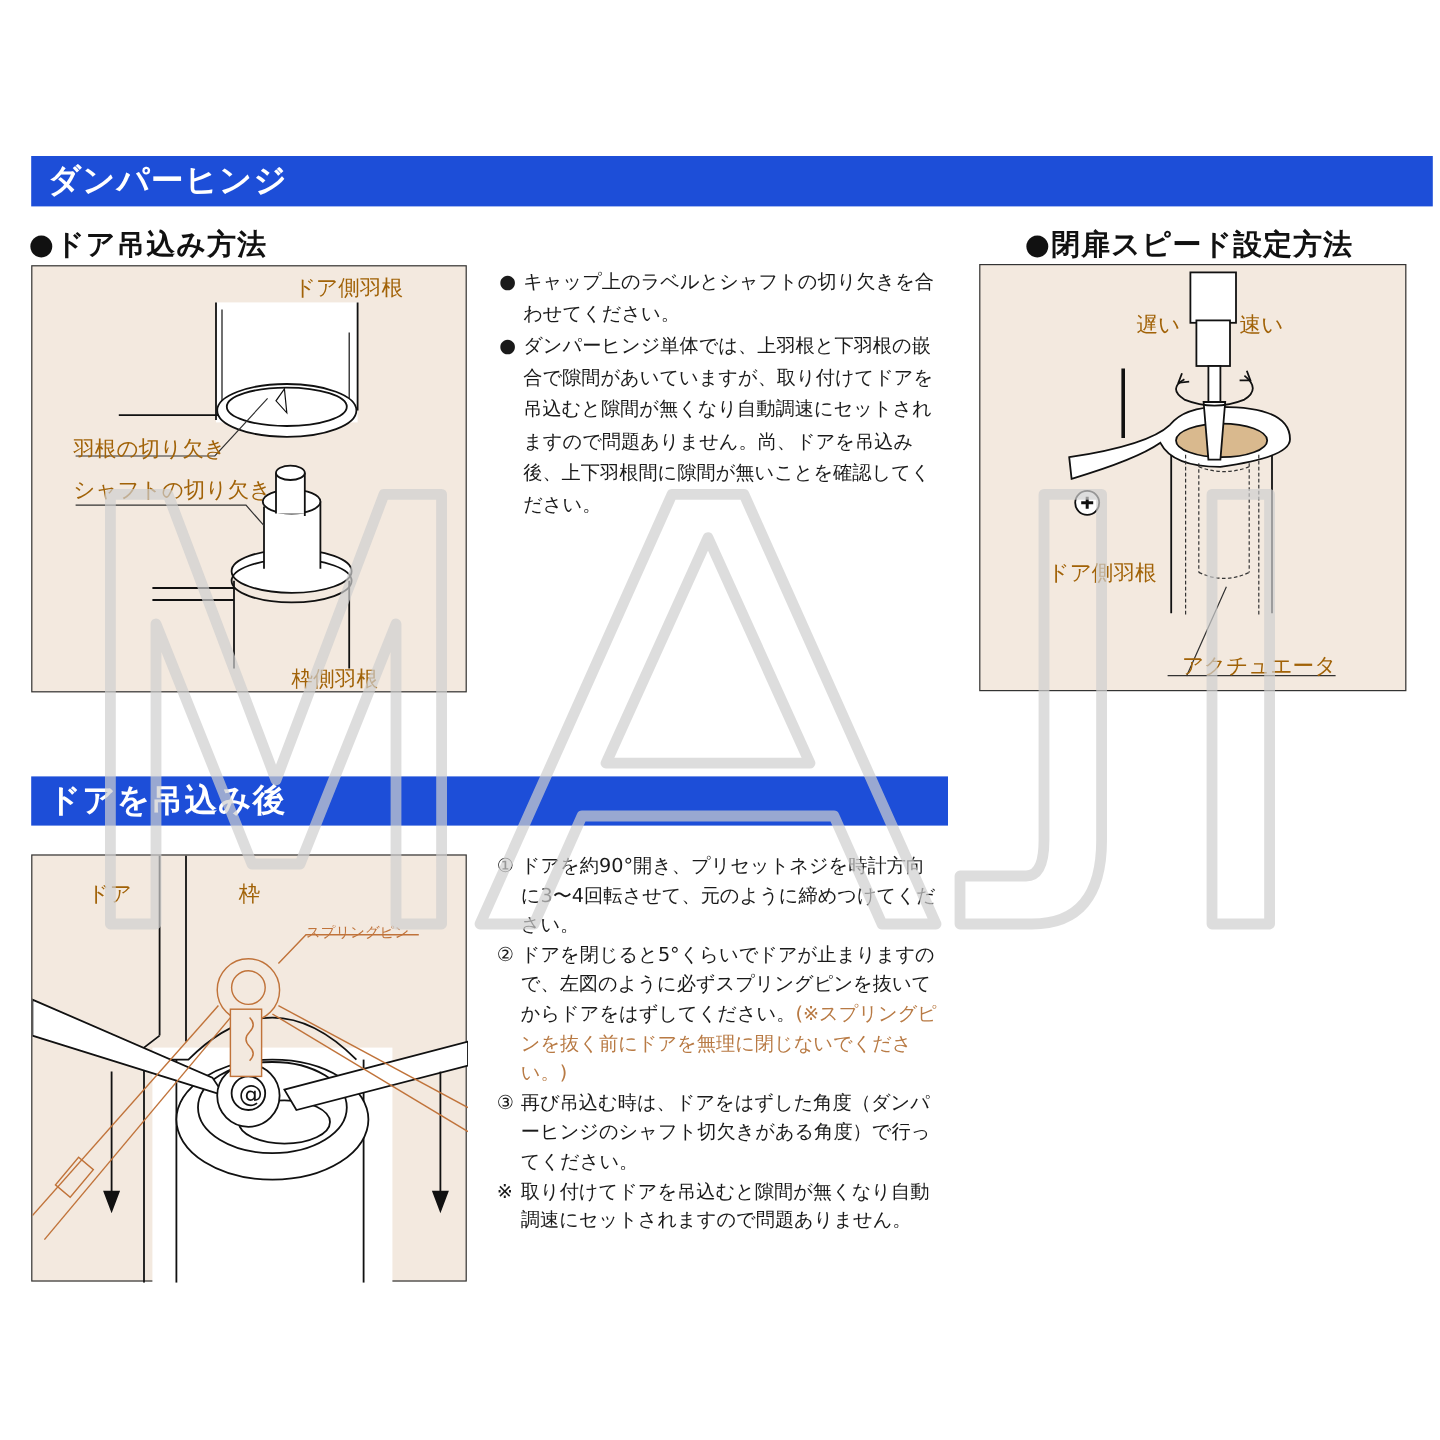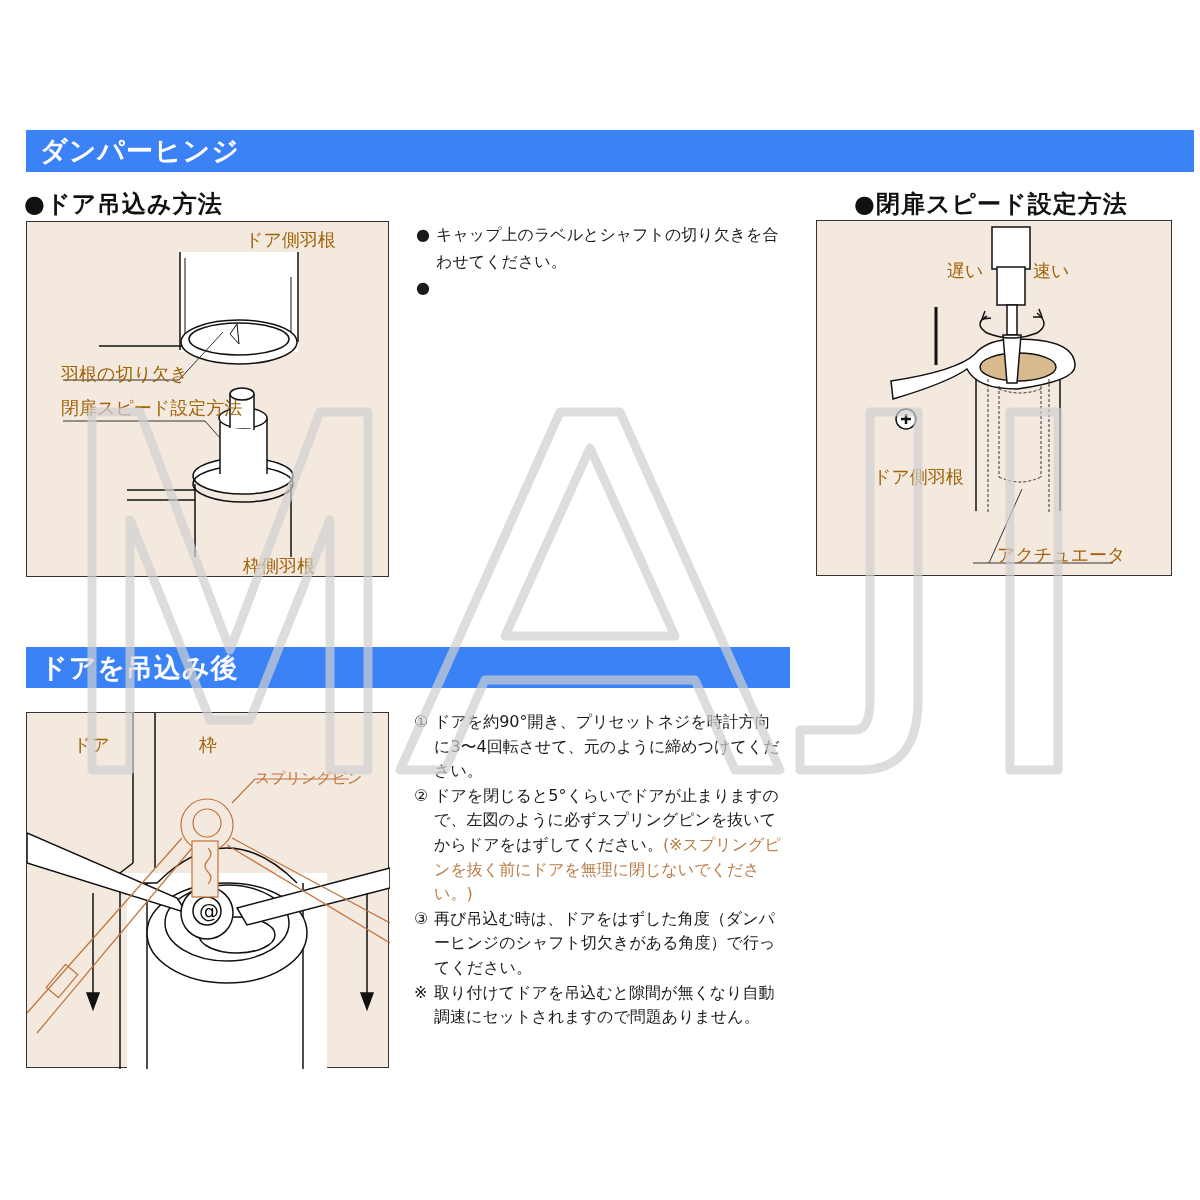--- a/index.html
+++ b/index.html
@@ -4,33 +4,33 @@
 <style>
   html, body { margin: 0; padding: 0; }
   body {
     width: 1200px; height: 1200px; position: relative; overflow: hidden;
     background: #ffffff;
     font-family: "DejaVu Sans", "Liberation Sans", sans-serif;
     color: #1a1a1a;
   }
   .watermark { position: absolute; left: 0; top: 0; width: 1200px; height: 1200px; pointer-events: none; z-index: 5; }
   .section-bar {
-    position: absolute; background: #3b82f6; color: #fff;
+    position: absolute; background: #1d4ed8; color: #fff;
     font-weight: bold; font-size: 27px; line-height: 42px; padding-left: 14px;
     box-sizing: border-box; letter-spacing: 1px;
   }
   .sub-heading {
     position: absolute; font-size: 24px; font-weight: bold; color: #111; letter-spacing: 1px;
   }
   .diagram-box {
     position: absolute; background: #f3e9df; border: 1.5px solid #333; box-sizing: border-box;
   }
   .diagram-box svg { position: absolute; left: 0; top: 0; }
   .lbl { position: absolute; font-size: 18px; color: #a16207; white-space: nowrap; }
-  .lbl-orange { color: #c0733a; font-size: 15px; }
+  .lbl-orange { color: #c0733a; font-size: 12px; }
   .text-block {
     position: absolute; font-size: 16px; line-height: 26.5px; color: #1a1a1a;
   }
   .text-block p { margin: 0; }
   .para { position: relative; padding-left: 20px; }
   .para .mark { position: absolute; left: 0; top: 0; }
   .orange { color: #b87a44; }
 </style>
 </head>
 <body>
@@ -68,31 +68,32 @@
       <line x1="168" y1="262" x2="168" y2="335"></line>
       <line x1="264" y1="262" x2="264" y2="335"></line>
     </g>
     <g stroke="#333" stroke-width="1" fill="none">
       <path d="M36 158 L152 158 L196 110"></path>
       <path d="M36 199 L178 199 L193 216"></path>
     </g>
   </svg>
   <span class="lbl" style="left:218px; top:6px;">ドア側羽根</span>
   <span class="lbl" style="left:34px; top:140px;">羽根の切り欠き</span>
-  <span class="lbl" style="left:34px; top:174px;">閉扉スピード設定方法</span>
+  <span class="lbl" style="left:34px; top:174px;">シャフトの切り欠き</span>
   <span class="lbl" style="left:216px; top:332px;">枠側羽根</span>
 </div>
 
 <div class="text-block" style="left:416px; top:222px; width:370px;">
   <p class="para">
     <span class="mark">●</span>
     <span>キャップ上のラベルとシャフトの切り欠きを合わせてください。</span>
   </p>
   <p class="para">
     <span class="mark">●</span>
+    <span>ダンパーヒンジ単体では、上羽根と下羽根の嵌合で隙間があいていますが、取り付けてドアを吊込むと隙間が無くなり自動調速にセットされますので問題ありません。尚、ドアを吊込み後、上下羽根間に隙間が無いことを確認してください。</span>
   </p>
 </div>
 
 <div class="sub-heading" style="left:818px; top:188px;margin-left:36px;">●閉扉スピード設定方法</div>
 
 <div class="diagram-box" style="left:816px; top:220px; width:356px; height:356px;">
   <svg width="363" height="356">
     <g stroke="#111" stroke-width="1.5" fill="#fff">
 
       <line x1="159" y1="152" x2="159" y2="290"></line>
@@ -123,21 +124,21 @@
       <path d="M182 168 Q203 176 224 168"></path>
     </g>
     <g stroke="#333" stroke-width="1" fill="none">
       <path d="M156 342 L172 342 L205 268"></path>
       <line x1="172" y1="342" x2="296" y2="342"></line>
     </g>
   </svg>
   <span class="lbl" style="left:130px; top:38px;">遅い</span>
   <span class="lbl" style="left:216px; top:38px;text-align:right;">速い</span>
   <span class="lbl" style="left:56px; top:244px;">ドア側羽根</span>
-  <span class="lbl" style="left:168px; top:322px;margin-left:12px;">アクチュエータ</span>
+  <span class="lbl" style="left:168px; top:322px;">アクチュエータ</span>
 </div>
 
 <div class="section-bar" style="left:26px; top:647px; width:764px; height:41px;">ドアを吊込み後</div>
 
 <div class="diagram-box" style="left:26px; top:712px; width:363px; height:356px;">
   <svg width="363" height="356">
     <g stroke="#111" stroke-width="1.5" fill="#fff">
       <line x1="106" y1="0" x2="106" y2="150" fill="none"></line>
       <line x1="128" y1="0" x2="128" y2="155" fill="none"></line>
       <rect x="100" y="160" width="200" height="196" stroke="none"></rect>

